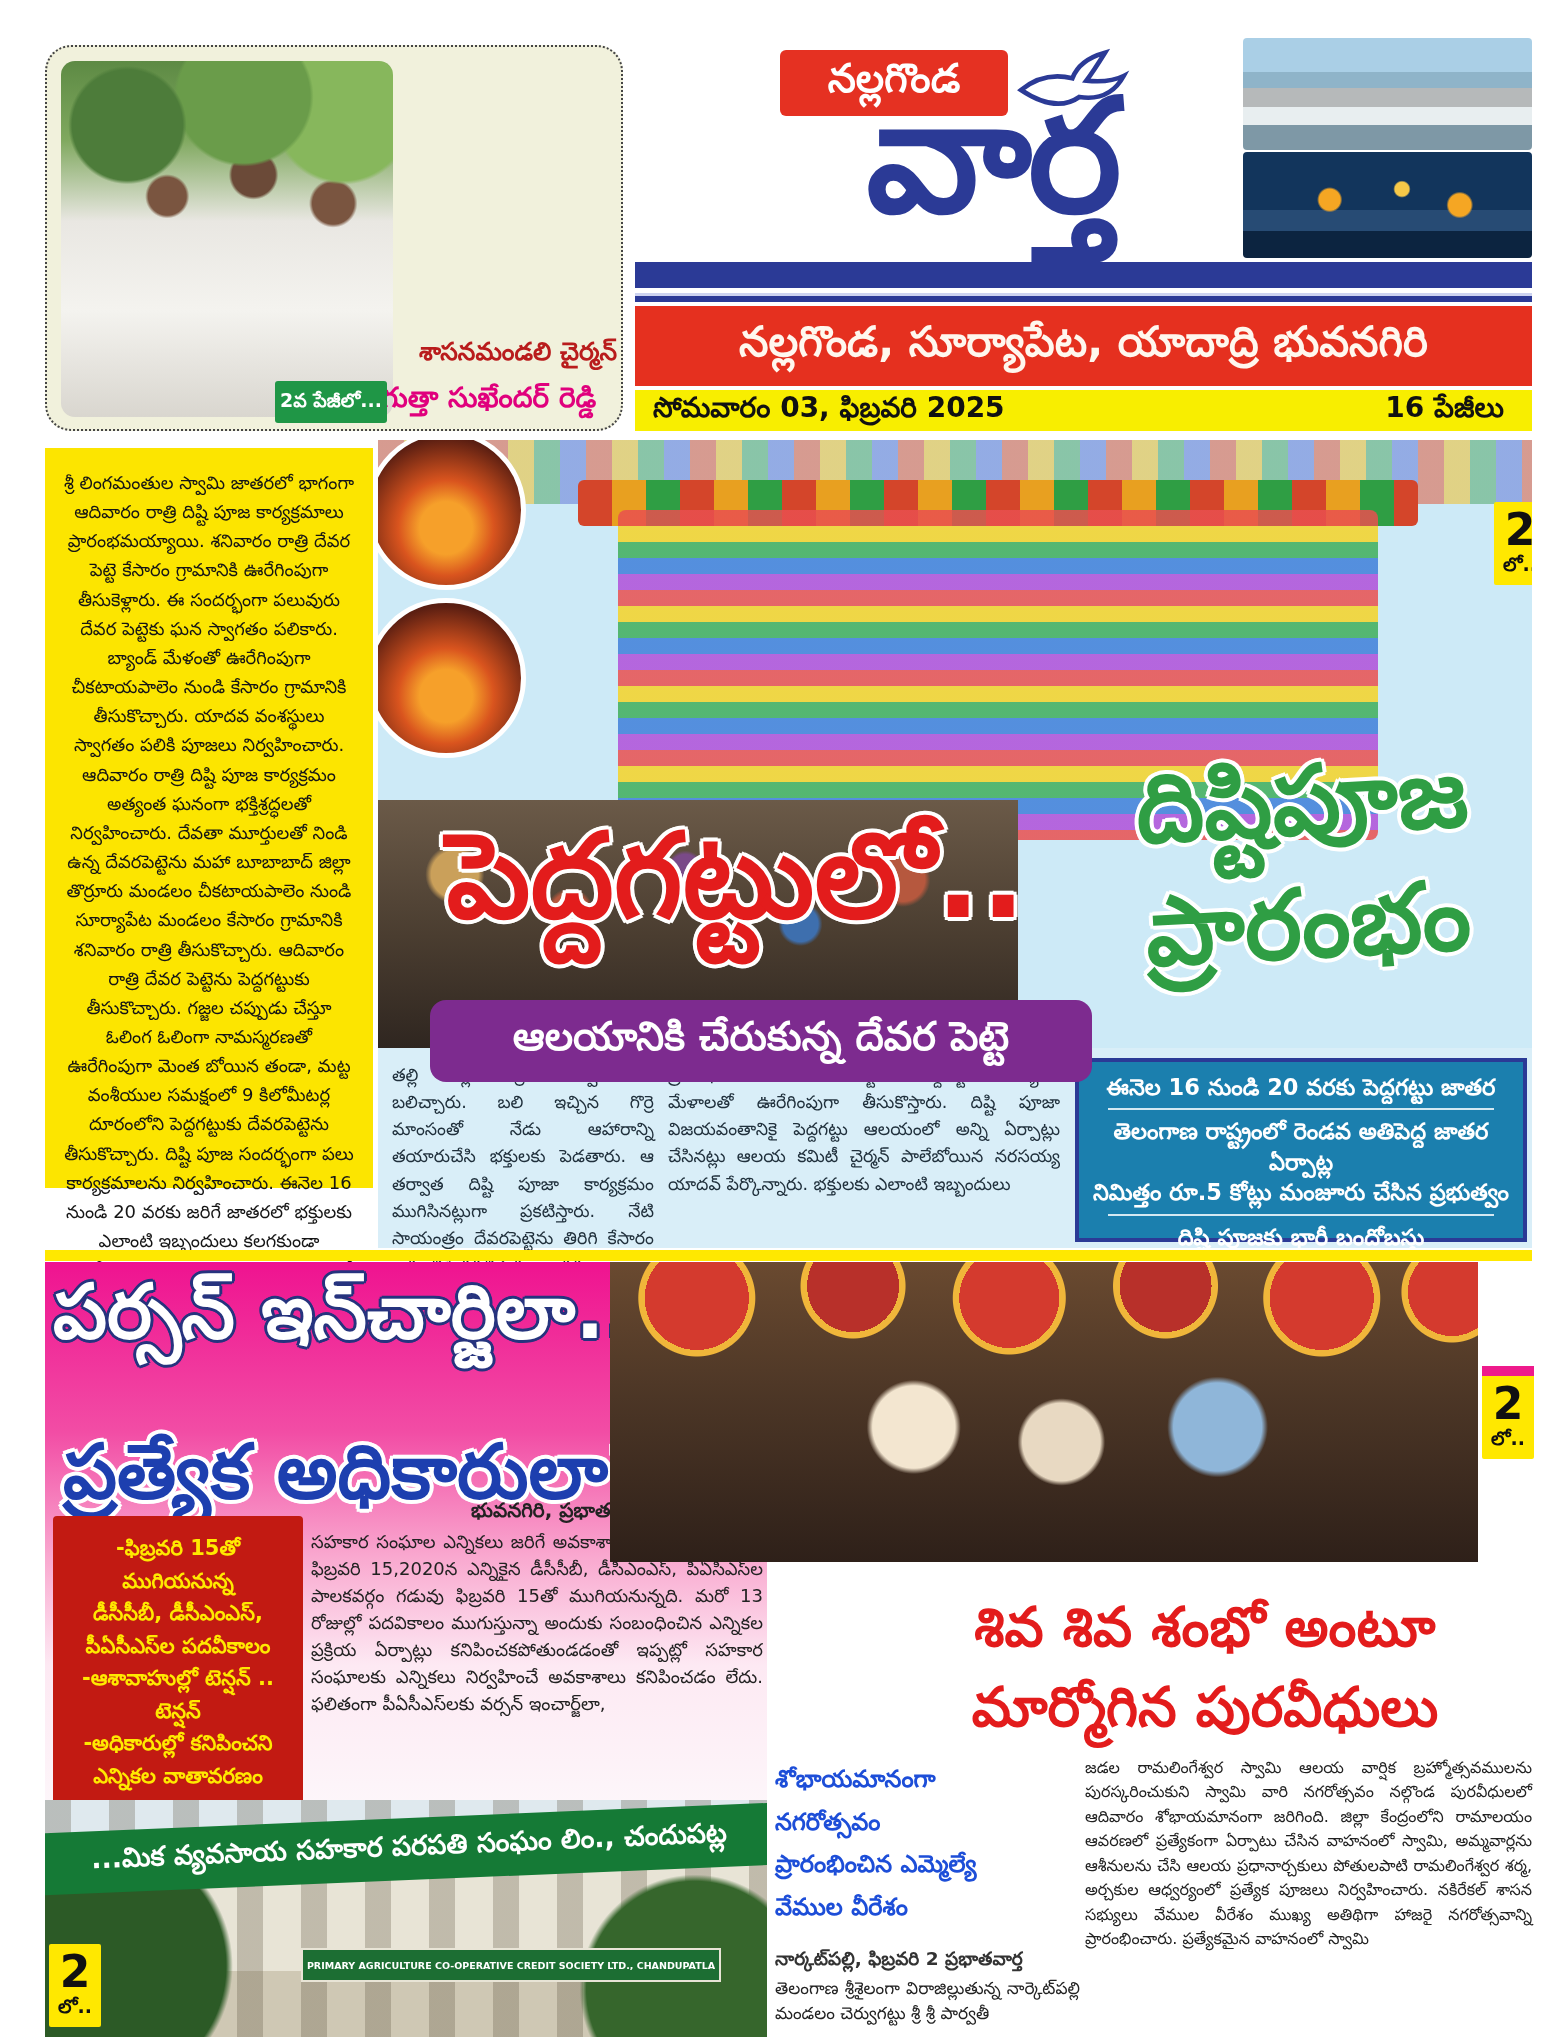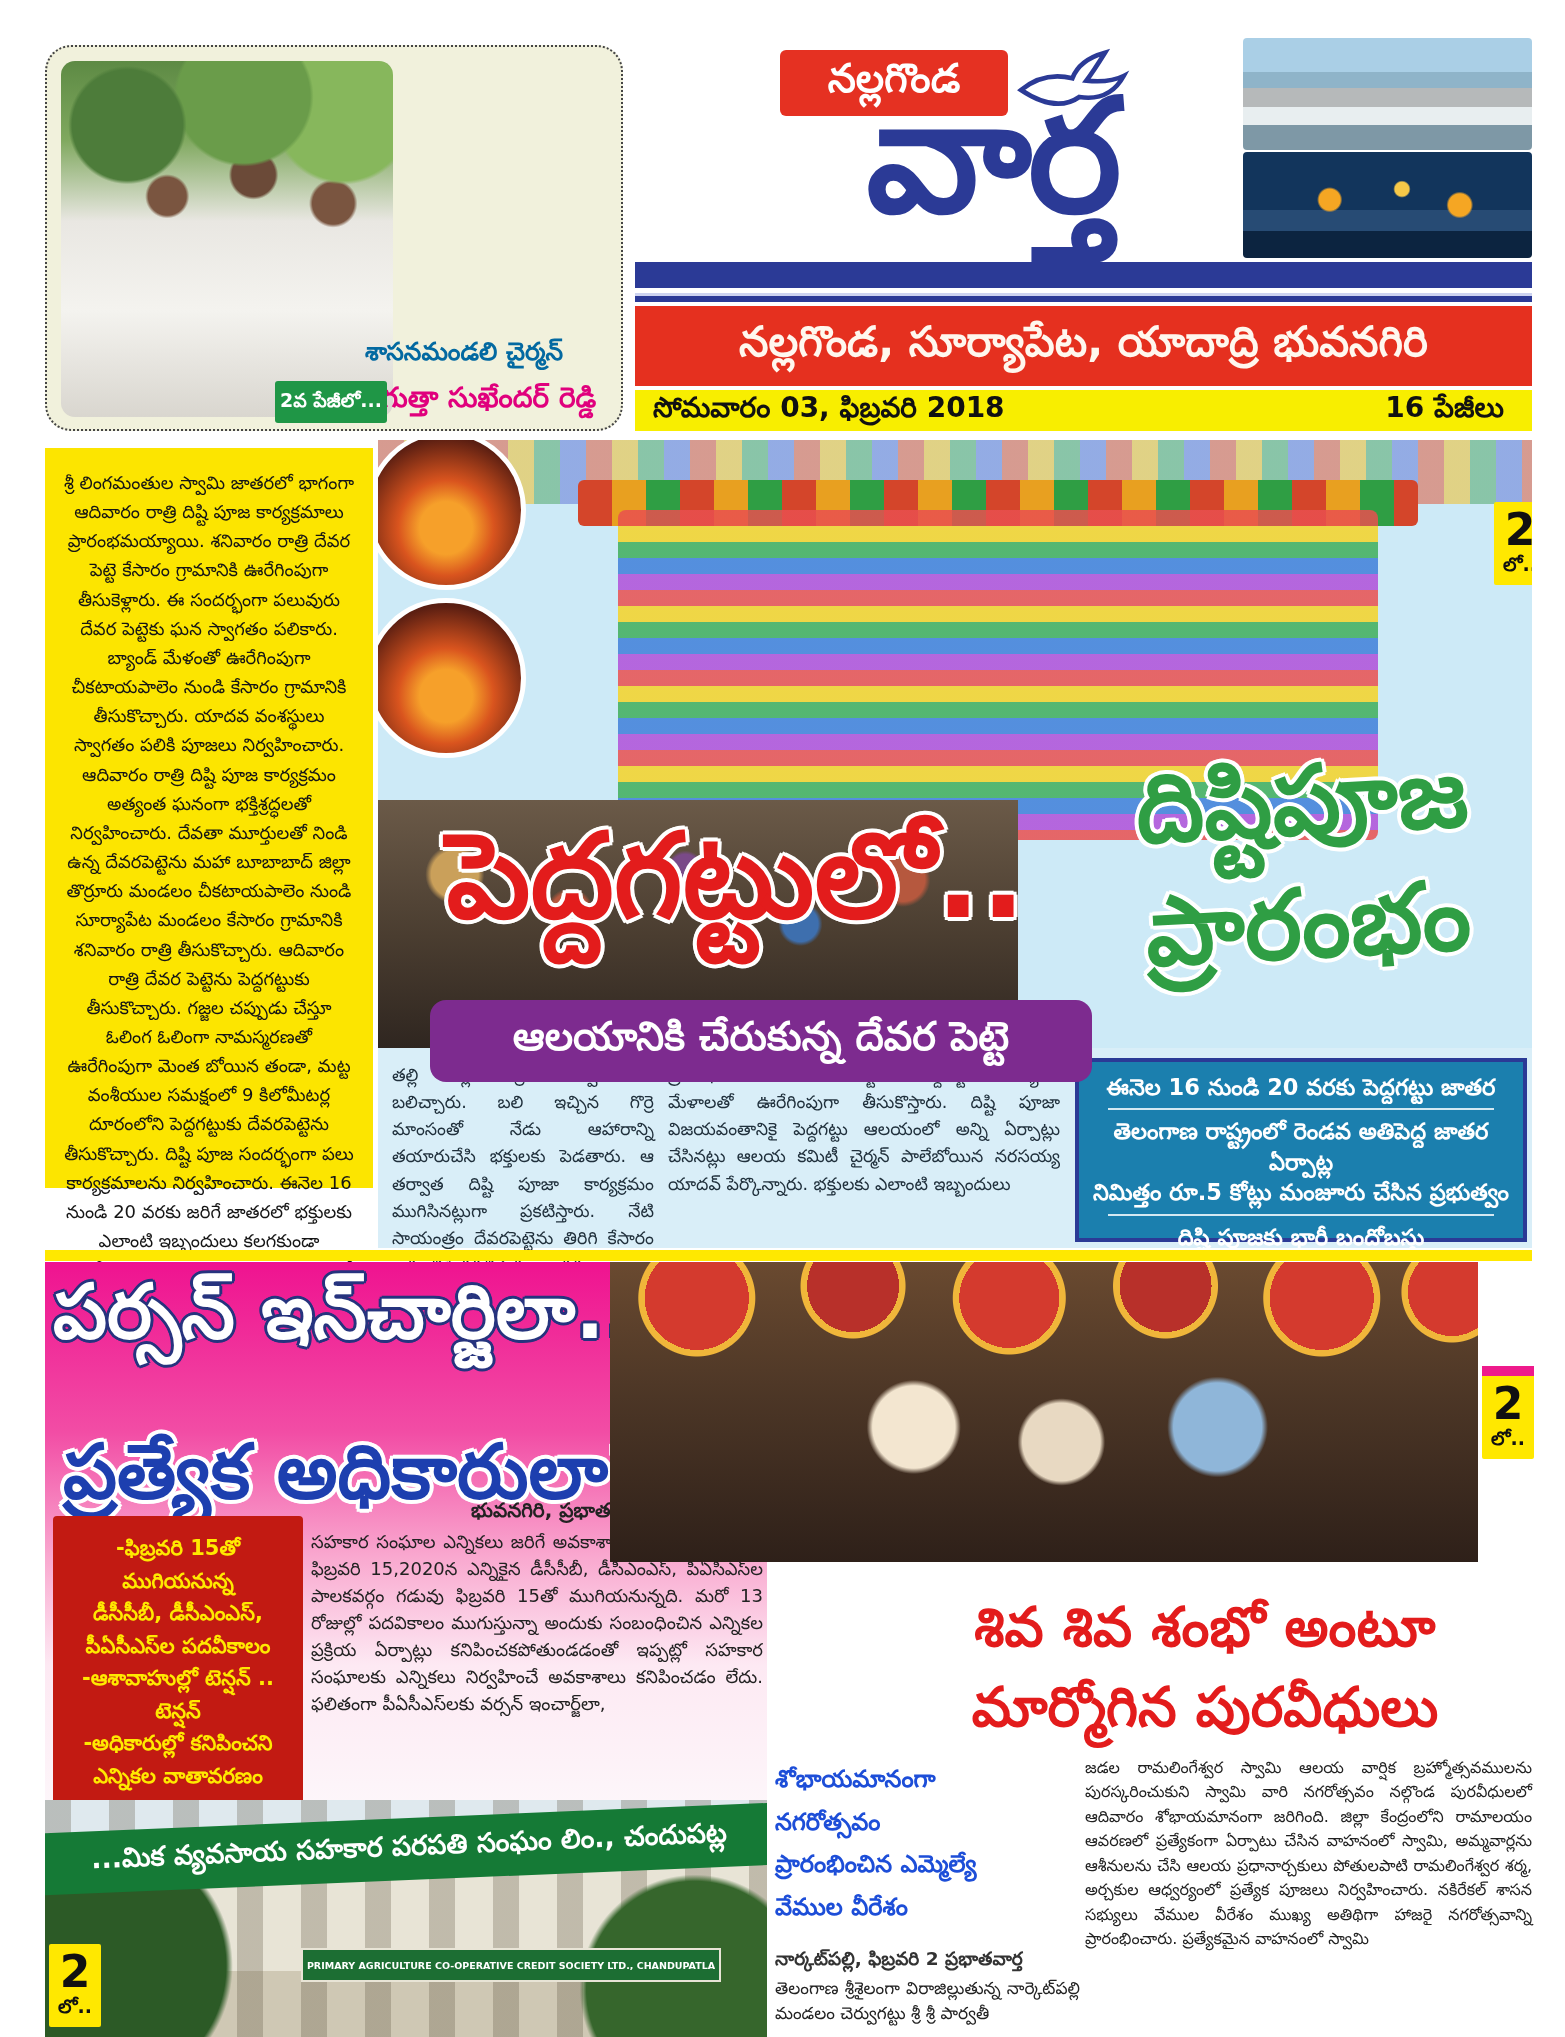--- a/index.html
+++ b/index.html
@@ -28,22 +28,22 @@
   .tl-caption {
     position:absolute; left:228px; top:334px; width:112px; height:42px;
     background:#1f9646; color:#fff; font-weight:bold; font-size:19px;
     display:flex; align-items:center; justify-content:center; border-radius:3px;
   }
   .tl-head {
     position:absolute; left:352px; top:28px; width:216px; text-align:center;
     color:#141414; font-weight:bold; font-size:44px; line-height:1.55;
   }
   .tl-sub1 {
-    position:absolute; left:318px; top:290px; width:252px; text-align:left;
-    color:#0369a1; font-weight:bold; font-size:25px;
+    position:absolute; left:318px; top:290px; width:252px; text-align:right;
+    color:#b91c1c; font-weight:bold; font-size:25px;
   }
   .tl-sub2 {
     position:absolute; left:312px; top:334px; width:260px; text-align:center;
     color:#e0007d; font-weight:bold; font-size:28px;
   }
   
   .mast-edition {
     position:absolute; left:780px; top:50px; width:228px; height:66px;
     background:#e53122; color:#fff; font-weight:bold; font-size:40px;
     display:flex; align-items:center; justify-content:center; border-radius:6px;font-family:Liberation Serif, serif;
@@ -245,21 +245,21 @@
     <svg viewBox="0 0 100 60" width="120" height="70">
       <path d="M8 36 Q28 20 52 26 Q58 10 80 4 Q70 20 64 28 Q84 30 96 24 Q84 46 58 42 Q38 56 8 36 Z" fill="#ffffff" stroke="#2b3a96" stroke-width="4"></path>
     </svg>
   </div>
   <div class="mast-bar1"></div>
   <div class="mast-bar2"></div>
   <div class="mast-img-dam"></div>
   <div class="mast-img-city"></div>
   <div class="mast-region">నల్లగొండ, సూర్యాపేట, యాదాద్రి భువనగిరి</div>
   <div class="mast-dateband">
-    <span>సోమవారం 03, ఫిబ్రవరి 2018</span>
+    <span>సోమవారం 03, ఫిబ్రవరి 2025</span>
     <span>16 పేజీలు</span>
   </div>
 
   <div class="story-left-col">
     <span>శ్రీ లింగమంతుల స్వామి జాతరలో భాగంగా ఆదివారం రాత్రి దిష్టి పూజ కార్యక్రమాలు ప్రారంభమయ్యాయి. శనివారం రాత్రి దేవర పెట్టె కేసారం గ్రామానికి ఊరేగింపుగా తీసుకెళ్లారు. ఈ సందర్భంగా పలువురు దేవర పెట్టెకు ఘన స్వాగతం పలికారు. బ్యాండ్ మేళంతో ఊరేగింపుగా చీకటాయపాలెం నుండి కేసారం గ్రామానికి తీసుకొచ్చారు. యాదవ వంశస్థులు స్వాగతం పలికి పూజలు నిర్వహించారు. ఆదివారం రాత్రి దిష్టి పూజ కార్యక్రమం అత్యంత ఘనంగా భక్తిశ్రద్ధలతో నిర్వహించారు. దేవతా మూర్తులతో నిండి ఉన్న దేవరపెట్టెను మహా బూబాబాద్ జిల్లా తొర్రూరు మండలం చీకటాయపాలెం నుండి సూర్యాపేట మండలం కేసారం గ్రామానికి శనివారం రాత్రి తీసుకొచ్చారు. ఆదివారం రాత్రి దేవర పెట్టెను పెద్దగట్టుకు తీసుకొచ్చారు. గజ్జల చప్పుడు చేస్తూ ఓలింగ ఓలింగా నామస్మరణతో ఊరేగింపుగా మెంత బోయిన తండా, మట్ట వంశీయుల సమక్షంలో 9 కిలోమీటర్ల దూరంలోని పెద్దగట్టుకు దేవరపెట్టెను తీసుకొచ్చారు. దిష్టి పూజ సందర్భంగా పలు కార్యక్రమాలను నిర్వహించారు. ఈనెల 16 నుండి 20 వరకు జరిగే జాతరలో భక్తులకు ఎలాంటి ఇబ్బందులు కలగకుండా ఉండేందుకు గాను దిష్టిపూజ కార్యక్రమంలో భాగంగా ఆదివారం రాత్రి బలిహారణ కార్యక్రమం చేపట్టారు.</span>
     <div class="story-left-src">ప్రభాతవార్త, నడిగూడెం,(సూర్యాపేట)</div>
   </div>
 
   <div class="main-photo">
     <div class="mp-roof"></div>

